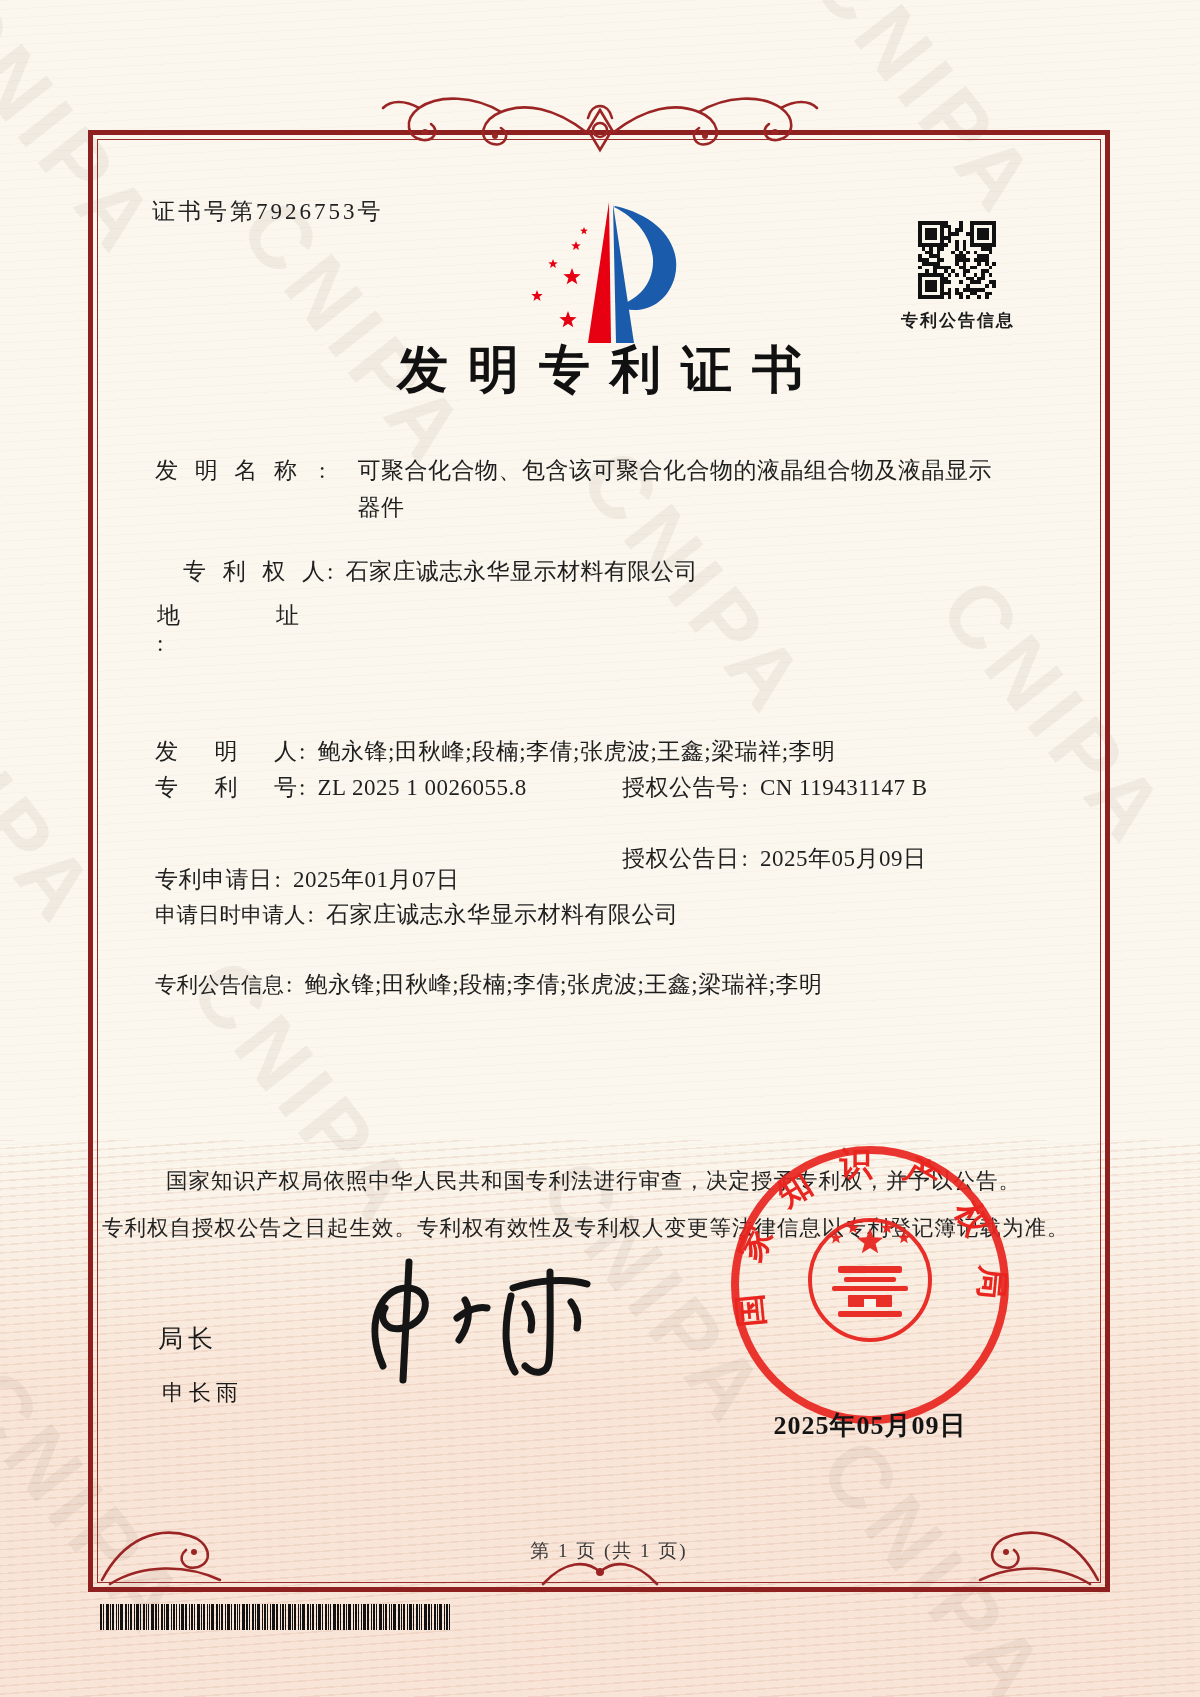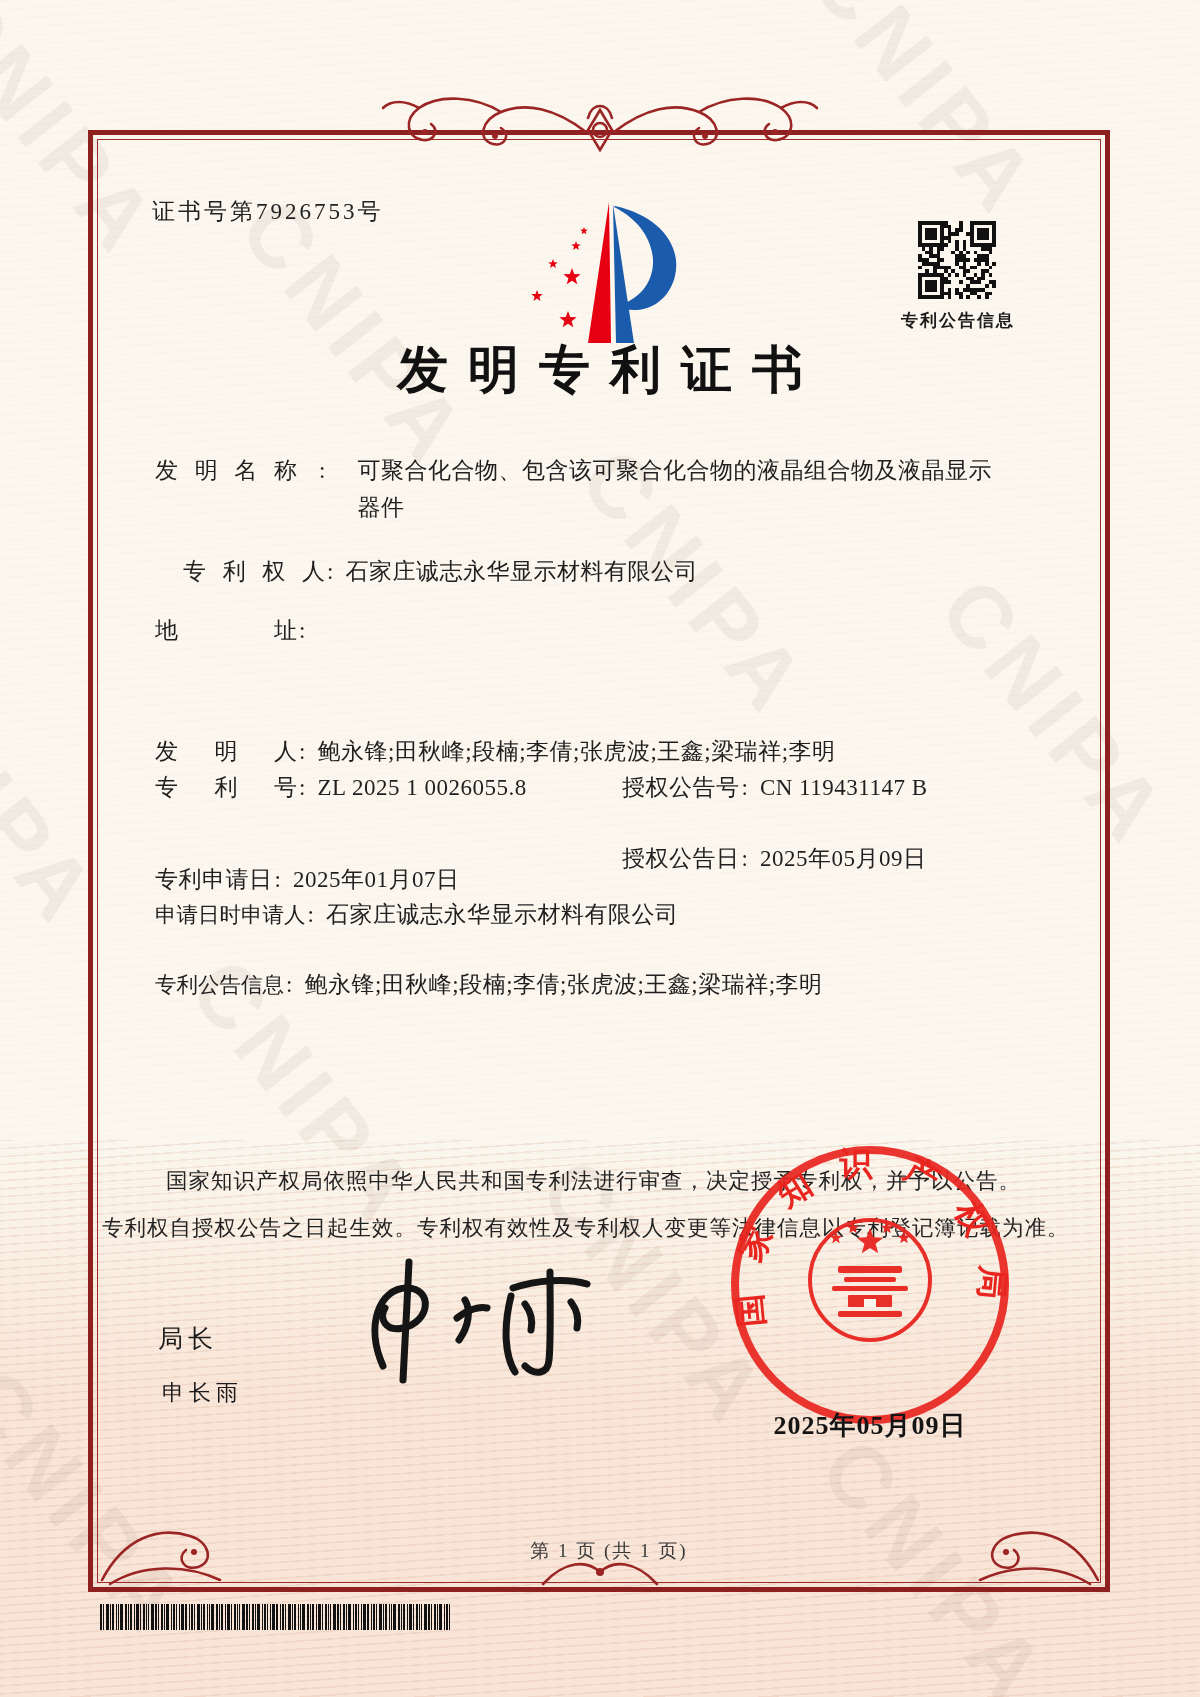--- a/index.html
+++ b/index.html
@@ -33,21 +33,21 @@
   
   .field{position:absolute;display:flex;align-items:baseline;font-size:23px;color:#1f1f1f;}
   .flabel{display:inline-block;width:142px;text-align:justify;text-align-last:justify;}
   .flabel-plain{display:inline-block;letter-spacing:0.5px;}
   .flabel-small{display:inline-block;font-size:21.5px;}
   .fcolon{margin:0 12px 0 2px;}
   .fvalue{letter-spacing:0.5px;}
   .fvalue-wrap{width:640px;line-height:37px;letter-spacing:0.5px;}
   .r0{left:155px;top:452px;gap:20px;}
   .r1{left:155px;top:556px;margin-left:28px;}
-  .r2{left:155px;top:615px;}
+  .r2{left:155px;top:600px;flex-direction:column;}
   .r3{left:155px;top:700px;margin-top:36px;}
   .r4l{left:155px;top:772px;}
   .r4r{left:622px;top:772px;}
   .r5l{left:155px;top:843px;margin-top:21px;}
   .r5r{left:622px;top:843px;}
   .r6{left:155px;top:899px;}
   .r7{left:155px;top:969px;}
   
   .legal{position:absolute;left:102px;top:1158px;width:996px;font-size:21.5px;letter-spacing:1px;
       line-height:47px;color:#222;}

